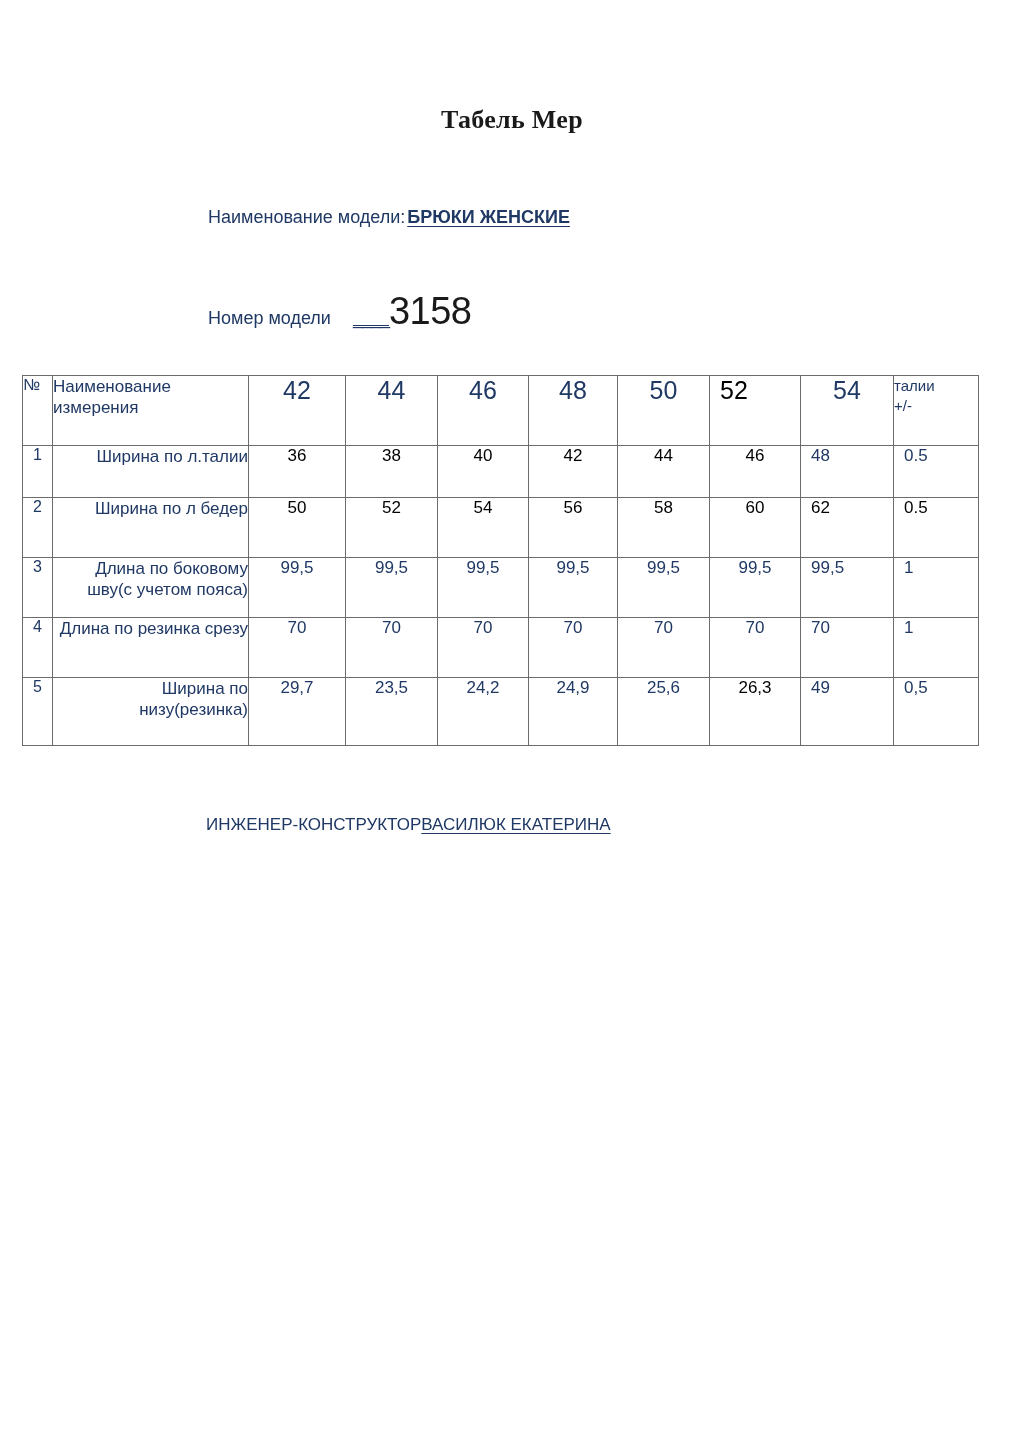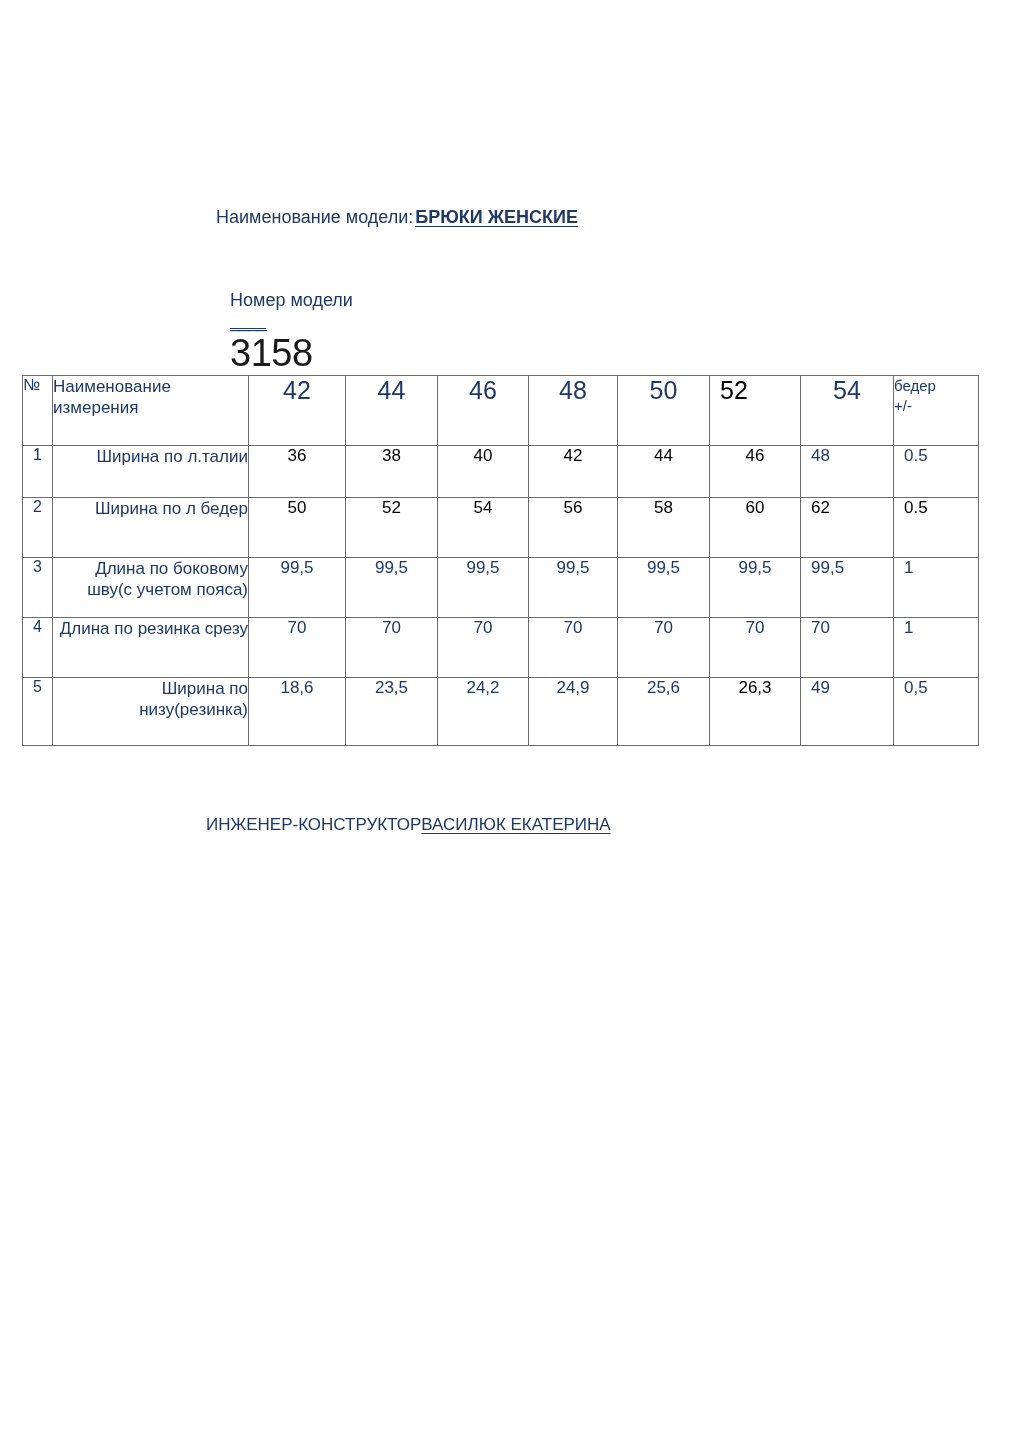--- a/index.html
+++ b/index.html
@@ -33,21 +33,21 @@
     font-family: "Liberation Serif", serif;
     font-weight: bold;
     font-size: 26px;
     color: #1a1a1a;
     letter-spacing: 0.3px;
   }
 
   
   .model-name-line {
     position: absolute;
-    left: 216px;
+    left: 208px;
     top: 207px;
     font-size: 18px;
     color: #1F3864;
     white-space: nowrap;
   }
   .model-name-label {
     font-size: 18px;
     color: #1F3864;
   }
   .model-name-value {
@@ -60,21 +60,20 @@
   }
 
   
   .model-num-line {
     position: absolute;
     left: 208px;
     top: 290px;
     white-space: nowrap;
     display: flex;
     align-items: baseline;
-    flex-direction: column;
   }
   .model-num-label {
     font-size: 18px;
     color: #1F3864;
   }
   .model-num-rule {
     display: inline-block;
     margin-left: 22px;
     font-size: 18px;
     color: #1F3864;
@@ -198,20 +197,21 @@
     color: #1F3864;
     text-decoration: underline;
     text-underline-offset: 3px;
   }
 </style>
 </head>
 <body>
 
 <div class="page">
 
+  <div class="doc-title">Табель Мер</div>
 
   <div class="model-name-line">
     <span class="model-name-label">Наименование модели:</span><span class="model-name-value">БРЮКИ  ЖЕНСКИЕ</span>
   </div>
 
   <div class="model-num-line">
     <span class="model-num-label">Номер модели</span>
     <span class="model-num-rule">____</span>
       <span class="model-num-value">3158</span>
   </div>
@@ -234,21 +234,21 @@
         <td class="hdr-num">№</td>
         <td class="hdr-name">Наименование измерения</td>
         <td class="hdr-size">42</td>
         <td class="hdr-size">44</td>
         <td class="hdr-size">46</td>
         <td class="hdr-size">48</td>
         <td class="hdr-size">50</td>
         <td class="hdr-size alt">52</td>
         <td class="hdr-size">54</td>
         <td class="hdr-dev">
-          <span>бедер</span><br>
+          <span>талии</span><br>
           <span>+/-</span>
         </td>
       </tr>
     </thead>
     <tbody>
 
       <tr class="row-1">
         <td class="cell-num">1</td>
         <td class="cell-name">Ширина по л.талии</td>
         <td class="cell-val black">36</td>
@@ -296,21 +296,21 @@
         <td class="cell-val">70</td>
         <td class="cell-val">70</td>
         <td class="cell-val">70</td>
         <td class="cell-val left">70</td>
         <td class="cell-val left">1</td>
       </tr>
 
       <tr class="row-5">
         <td class="cell-num">5</td>
         <td class="cell-name">Ширина по низу(резинка)</td>
-        <td class="cell-val">18,6</td>
+        <td class="cell-val">29,7</td>
         <td class="cell-val">23,5</td>
         <td class="cell-val">24,2</td>
         <td class="cell-val">24,9</td>
         <td class="cell-val">25,6</td>
         <td class="cell-val black">26,3</td>
         <td class="cell-val left">49</td>
         <td class="cell-val left">0,5</td>
       </tr>
 
     </tbody>

